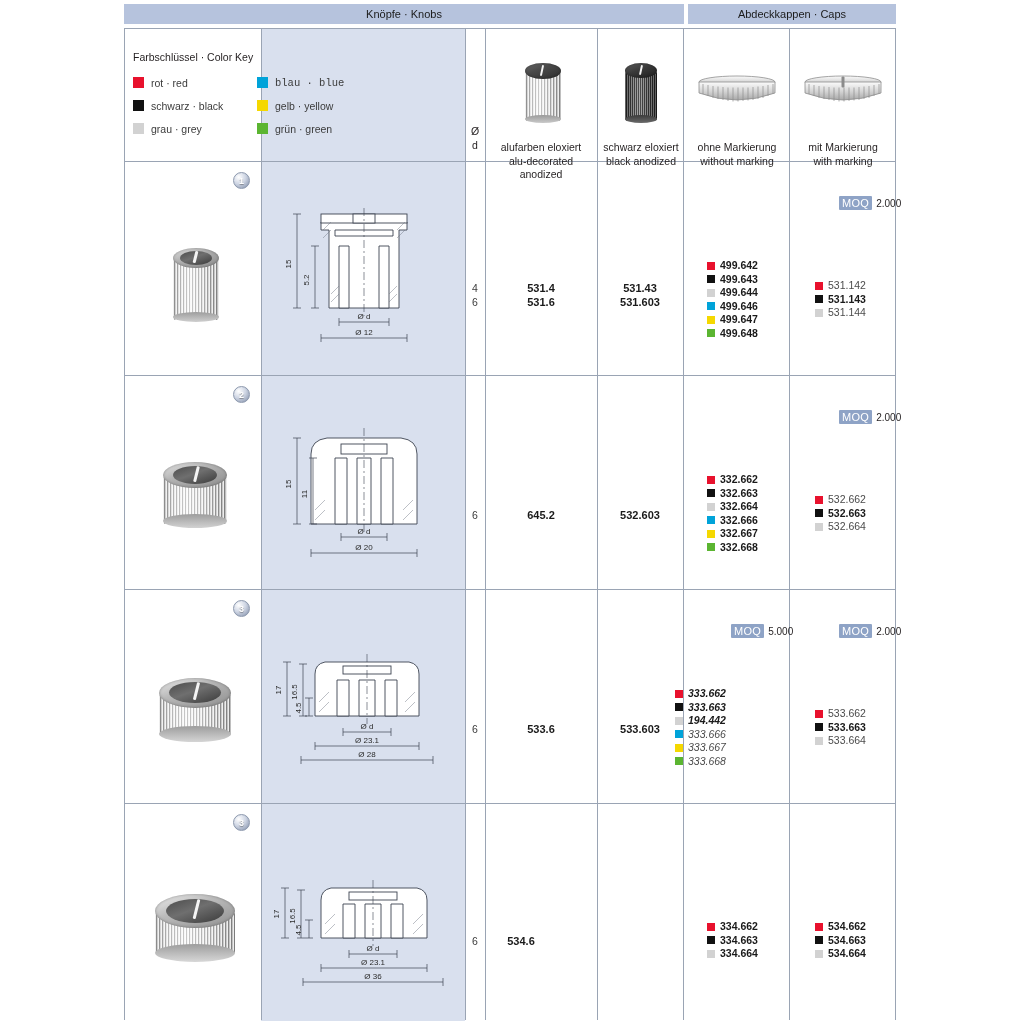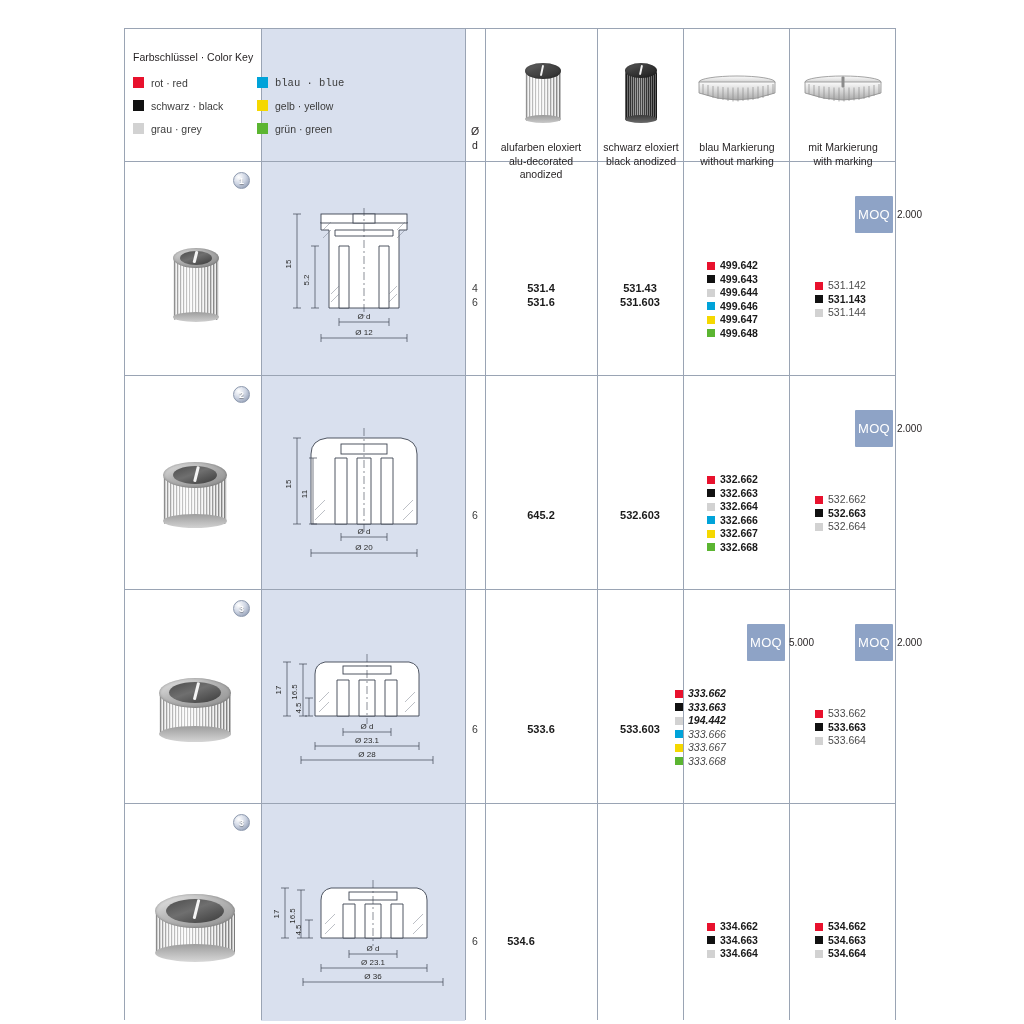--- a/index.html
+++ b/index.html
@@ -62,22 +62,22 @@
     color:#ffffff; font-size:9px; font-weight:bold;
     display:flex; align-items:center; justify-content:center;
     text-shadow:0 1px 1px rgba(0,0,0,.35);
   }
 
   .moq {
     position:absolute; font-size:10px; color:#231f20;
     display:flex; align-items:center; gap:4px;
   }
   .moq .tag {
-    background:#8ea3c6; color:#ffffff; font-size:13px;
-    padding:11px 3px; border-radius:1px; letter-spacing:.3px;margin-left:16px;
+    background:#8ea3c6; color:#ffffff; font-size:11px;
+    padding:1px 3px; border-radius:1px; letter-spacing:.3px;
   }
 
   .partnum { position:absolute; font-size:10.5px; line-height:13.5px; }
   .pn-line { display:flex; align-items:center; height:13.5px; white-space:nowrap; }
   .pn-sw { width:8px; height:8px; margin-right:5px; flex:none; }
   .pn-t { color:#4b4b4b; }
   .pn-t.b { color:#1a1a1a; font-weight:bold; }
 
   .num { position:absolute; text-align:center; font-size:11px; line-height:14px; font-weight:bold; color:#1a1a1a; }
   .dia { position:absolute; text-align:center; font-size:10.5px; line-height:14px; color:#3b3b3b; }
@@ -114,20 +114,24 @@
   .himg { position:absolute; }
   .cap-img { position:absolute; }
 
   svg { display:block; }
 </style>
 </head>
 <body>
 
 <div class="page">
 
+  <div class="hdr">
+    <div class="cell knobs">Knöpfe · Knobs</div>
+    <div class="cell caps">Abdeckkappen · Caps</div>
+  </div>
 
   <div class="frame">
 
     <div class="dwgbg" style="top:0; height:132px;"></div>
     <div class="dwgbg" style="top:133px; height:213px;"></div>
     <div class="dwgbg" style="top:347px; height:213px;"></div>
     <div class="dwgbg" style="top:561px; height:213px;"></div>
     <div class="dwgbg" style="top:775px; height:217px;"></div>
 
     <div class="vline" style="left:136px;"></div>
@@ -216,21 +220,21 @@
           <line x1="48" y1="14.5" x2="48" y2="28"></line>
             <line x1="53" y1="14.5" x2="53" y2="27.5"></line>
           <line x1="58" y1="14" x2="58" y2="27"></line>
             <line x1="63" y1="13.5" x2="63" y2="26"></line>
           <line x1="68" y1="13" x2="68" y2="25"></line>
             <line x1="73" y1="12" x2="73" y2="23"></line>
           <line x1="78" y1="11" x2="78" y2="21"></line>
         </g>
       </svg>
     </div>
-    <div class="colhdr" style="left:560px; top:112px; width:104px;">blau Markierung</div>
+    <div class="colhdr" style="left:560px; top:112px; width:104px;">ohne Markierung</div>
     <div class="colhdr" style="left:560px; top:126px; width:104px;">without marking</div>
 
     <div class="cap-img" style="left:676px; top:44px;">
       <svg width="84" height="36" viewBox="0 0 84 36">
         <defs>
           <linearGradient id="capg2" x1="0" y1="0" x2="0" y2="1">
             <stop offset="0" stop-color="#fbfbfb"></stop>
               <stop offset="0.5" stop-color="#d6d6d6"></stop>
             <stop offset="1" stop-color="#a9a9a9"></stop>
           </linearGradient>

